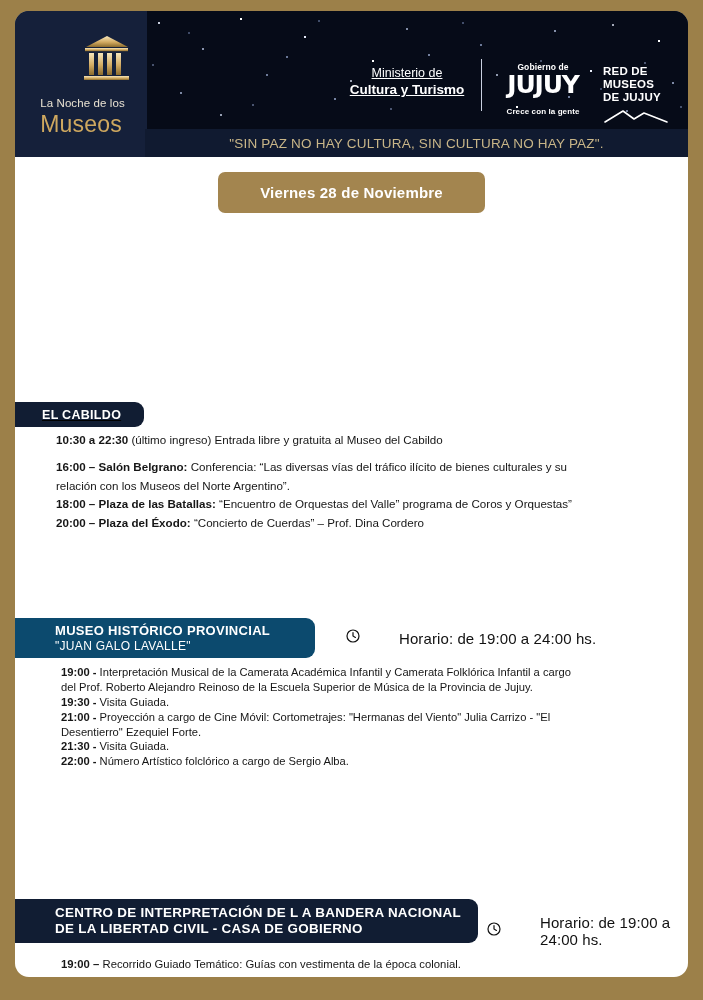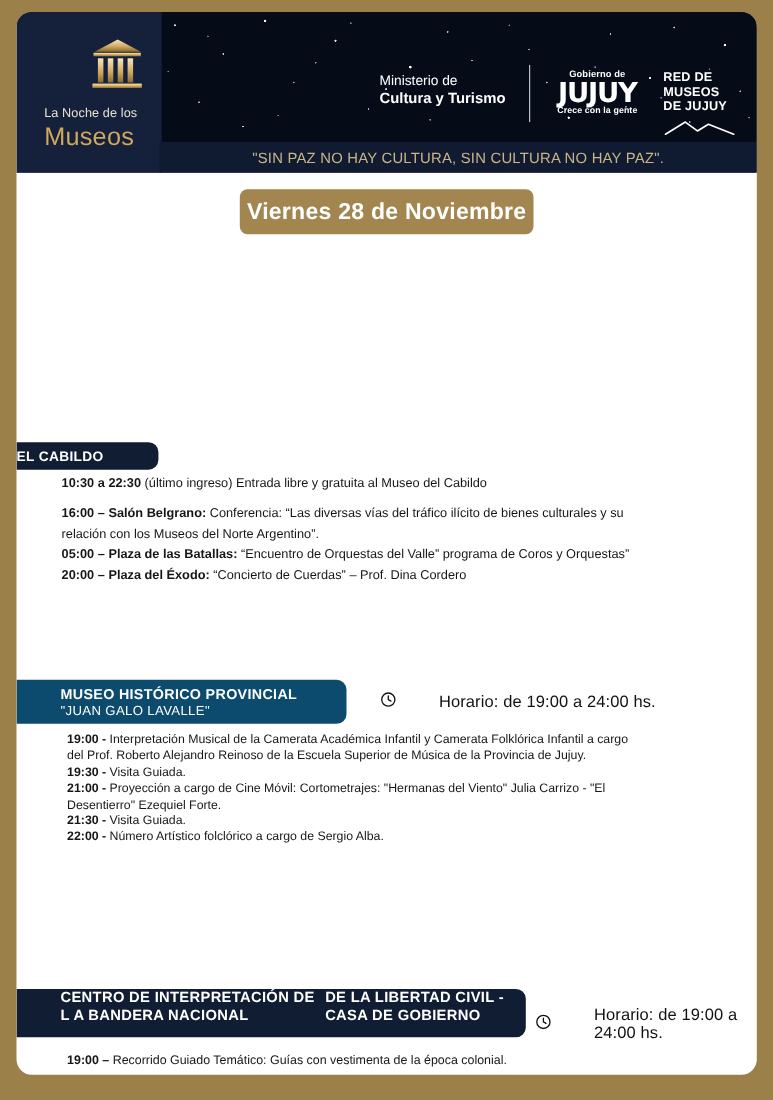--- a/index.html
+++ b/index.html
@@ -123,24 +123,25 @@
     color: #cfa85f;
     font-size: 23px;
     font-weight: 400;
     letter-spacing: 0.2px;
   }
 
   .ministry {
     position: absolute;
     left: 330px; top: 55px;
     width: 124px;
-    text-align: left;
+    text-align: center;
     color: #ffffff;
     line-height: 1.25;
     z-index: 3;
+    text-decoration: underline;
   }
   .ministry .m1 { font-size: 12.5px; font-weight: 400; }
   .ministry .m2 { font-size: 13.5px; font-weight: bold; }
 
   .divider-v {
     position: absolute;
     left: 466px; top: 48px;
     width: 1px; height: 52px;
     background: #c9d0e0;
     z-index: 3;
@@ -157,21 +158,21 @@
     font-size: 8.5px; font-weight: bold; color: #ffffff;
     letter-spacing: 0.1px; line-height: 1;
   }
   .jj-main {
     font-size: 25px; font-weight: bold; color: #ffffff;
     letter-spacing: -1.2px; line-height: 1.02;
     font-family: "DejaVu Sans", sans-serif;
   }
   .jj-bot {
     font-size: 8px; font-weight: bold; color: #ffffff;
-    letter-spacing: 0.1px; line-height: 1; margin-top: 0;
+    letter-spacing: 0.1px; line-height: 1; margin-top: 11px;
   }
 
   .red-museos {
     position: absolute;
     left: 588px; top: 54px;
     width: 80px;
     z-index: 3;
     color: #ffffff;
   }
   .rm-l { font-size: 11.5px; font-weight: bold; line-height: 1.12; letter-spacing: 0.2px; }
@@ -199,21 +200,21 @@
     left: 203px;
     top: 161px;
     width: 267px;
     height: 41px;
     background: #a3854f;
     border-radius: 7px;
     display: flex;
     align-items: center;
     justify-content: center;
     color: #ffffff;
-    font-size: 21px;
+    font-size: 15px;
     font-weight: bold;
     letter-spacing: 0.2px;
   }
 
   
   .section { position: absolute; left: 0; width: 673px; }
 
   .tag {
     position: absolute;
     left: 0;
@@ -331,33 +332,33 @@
       </div>
 
       <div class="slogan-bar">
         <span class="slogan-text">"SIN PAZ NO HAY CULTURA, SIN CULTURA NO HAY PAZ".</span>
       </div>
     </div>
 
     <div class="date-badge">Viernes 28 de Noviembre</div>
 
     <div class="section">
-      <div class="tag navy" style="top:245px; width:129px; height:25px; ">
+      <div class="tag navy" style="top:245px; width:129px; height:25px; padding-left:27px;text-decoration:underline;">
         <span class="tag-label" style="font-size:12.5px;">EL CABILDO</span>
       </div>
 
       <div class="body-text s1">
         <p>
           <b>10:30 a 22:30</b><span> (último ingreso) Entrada libre y gratuita al Museo del Cabildo</span>
         </p>
         <p class="gap">
           <b>16:00 – Salón Belgrano:</b><span> Conferencia: “Las diversas vías del tráfico ilícito de bienes culturales y su relación con los Museos del Norte Argentino”.</span>
         </p>
         <p>
-          <b>05:00 – Plaza de las Batallas:</b><span> “Encuentro de Orquestas del Valle” programa de Coros y Orquestas”</span>
+          <b>18:00 – Plaza de las Batallas:</b><span> “Encuentro de Orquestas del Valle” programa de Coros y Orquestas”</span>
         </p>
         <p>
           <b>20:00 – Plaza del Éxodo:</b><span> “Concierto de Cuerdas” – Prof. Dina Cordero</span>
         </p>
       </div>
     </div>
 
     <div class="section">
       <div class="tag gold" style="top:461px; width:300px; height:40px; padding-left:40px; flex-direction:column; align-items:flex-start; justify-content:center;">
         <span class="tag-label" style="font-size:13px; line-height:1.18;">MUSEO HISTÓRICO PROVINCIAL</span>
@@ -387,21 +388,21 @@
         <p>
           <b>21:30 -</b><span> Visita Guiada.</span>
         </p>
         <p>
           <b>22:00 -</b><span> Número Artístico folclórico a cargo de Sergio Alba.</span>
         </p>
       </div>
     </div>
 
     <div class="section">
-      <div class="tag navy" style="top:742px; width:463px; height:44px; padding-left:40px; flex-direction:row; align-items:flex-start; justify-content:center;">
+      <div class="tag navy" style="top:742px; width:463px; height:44px; padding-left:40px; flex-direction:column; align-items:flex-start; justify-content:center;">
         <span class="tag-label" style="font-size:13.4px; line-height:1.2;">CENTRO DE INTERPRETACIÓN DE L A BANDERA NACIONAL</span>
         <span class="tag-label" style="font-size:13.4px; line-height:1.2;">DE LA LIBERTAD CIVIL - CASA DE GOBIERNO</span>
       </div>
 
       <div class="clock-row" style="left:472px; top:757px;">
         <span>
           <svg width="14" height="14" viewBox="0 0 14 14">
             <circle cx="7" cy="7" r="6" fill="none" stroke="#111111" stroke-width="1.2"></circle>
             <path d="M7 3.6 L7 7 L9.4 8.4" fill="none" stroke="#111111" stroke-width="1.2" stroke-linecap="round"></path>
           </svg>

